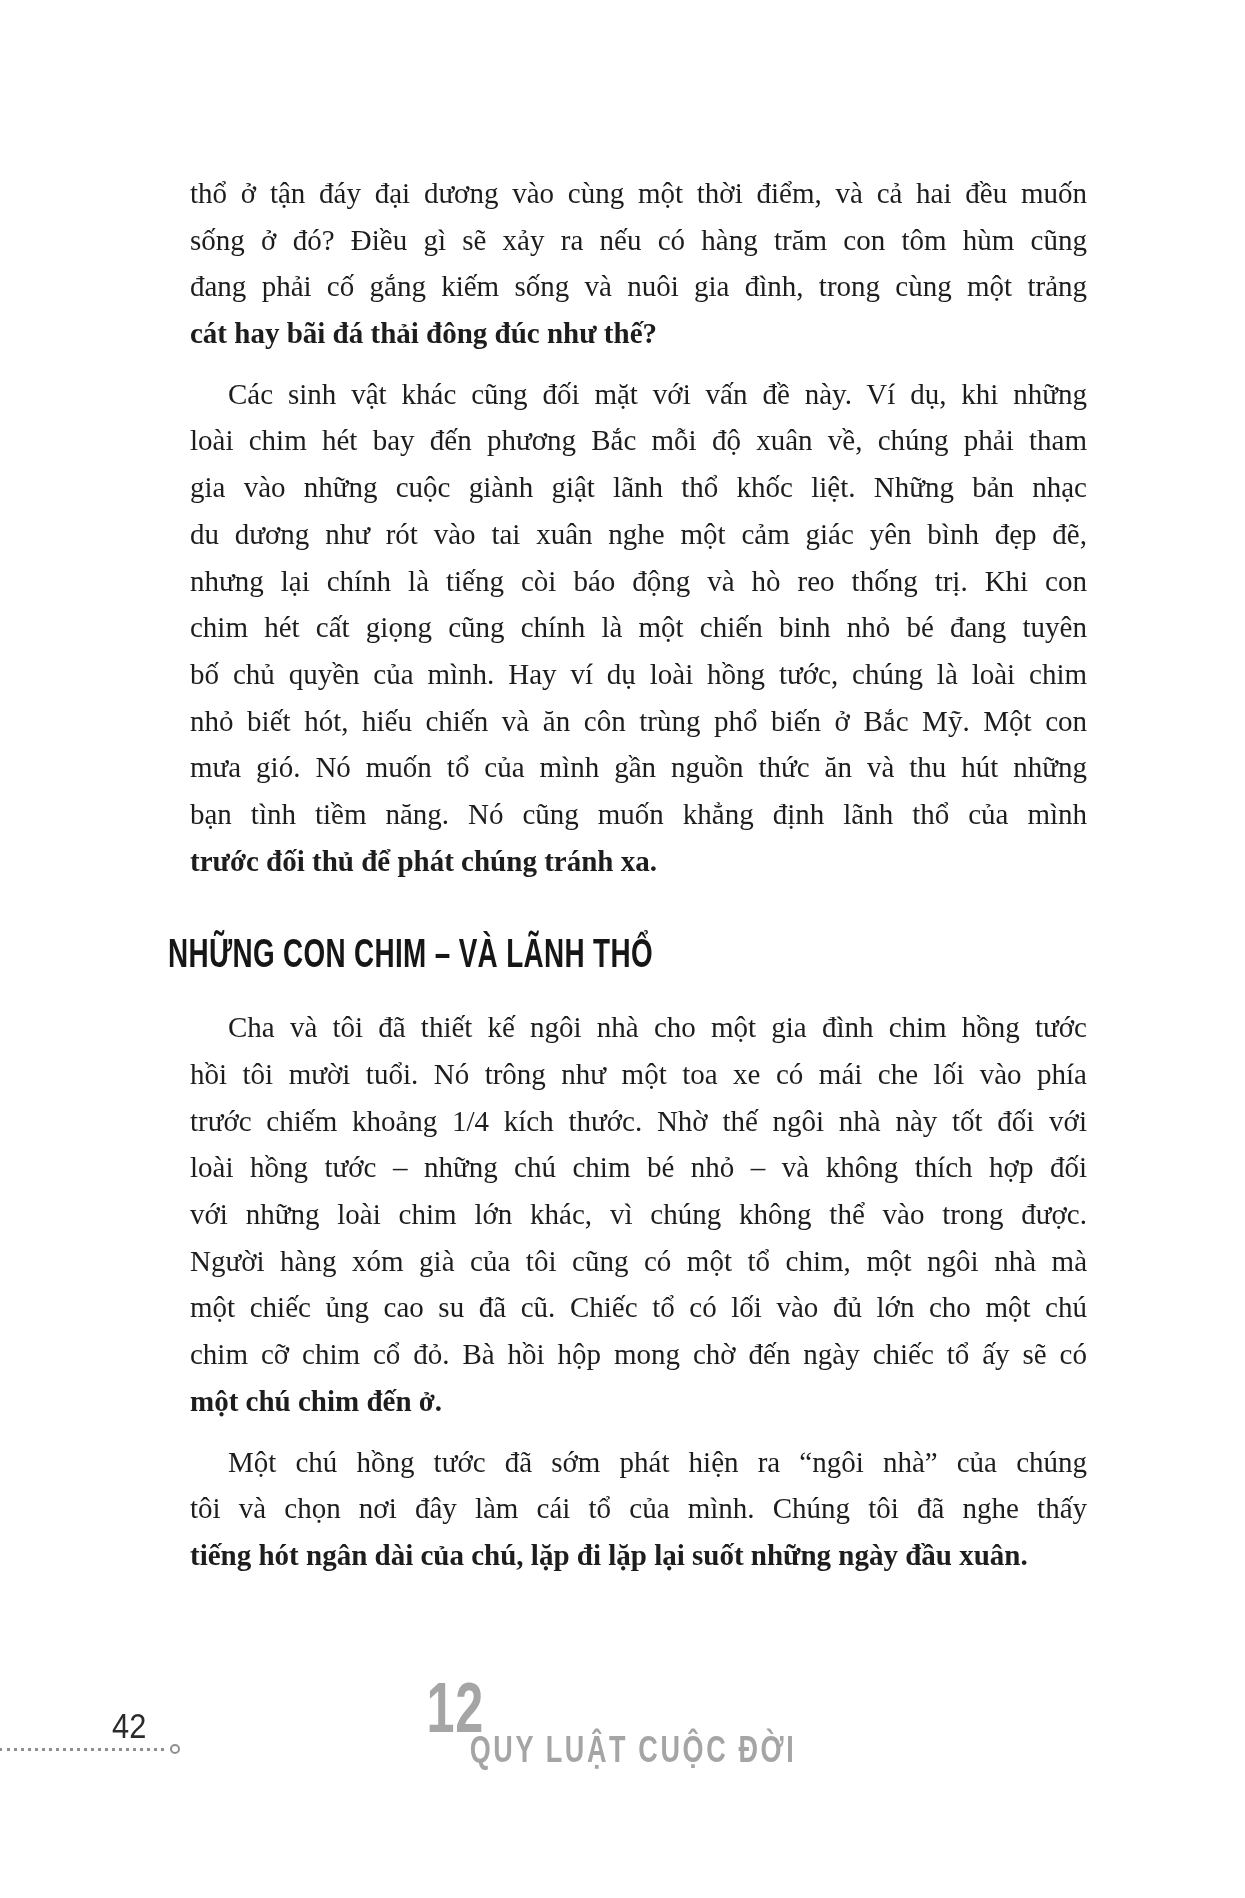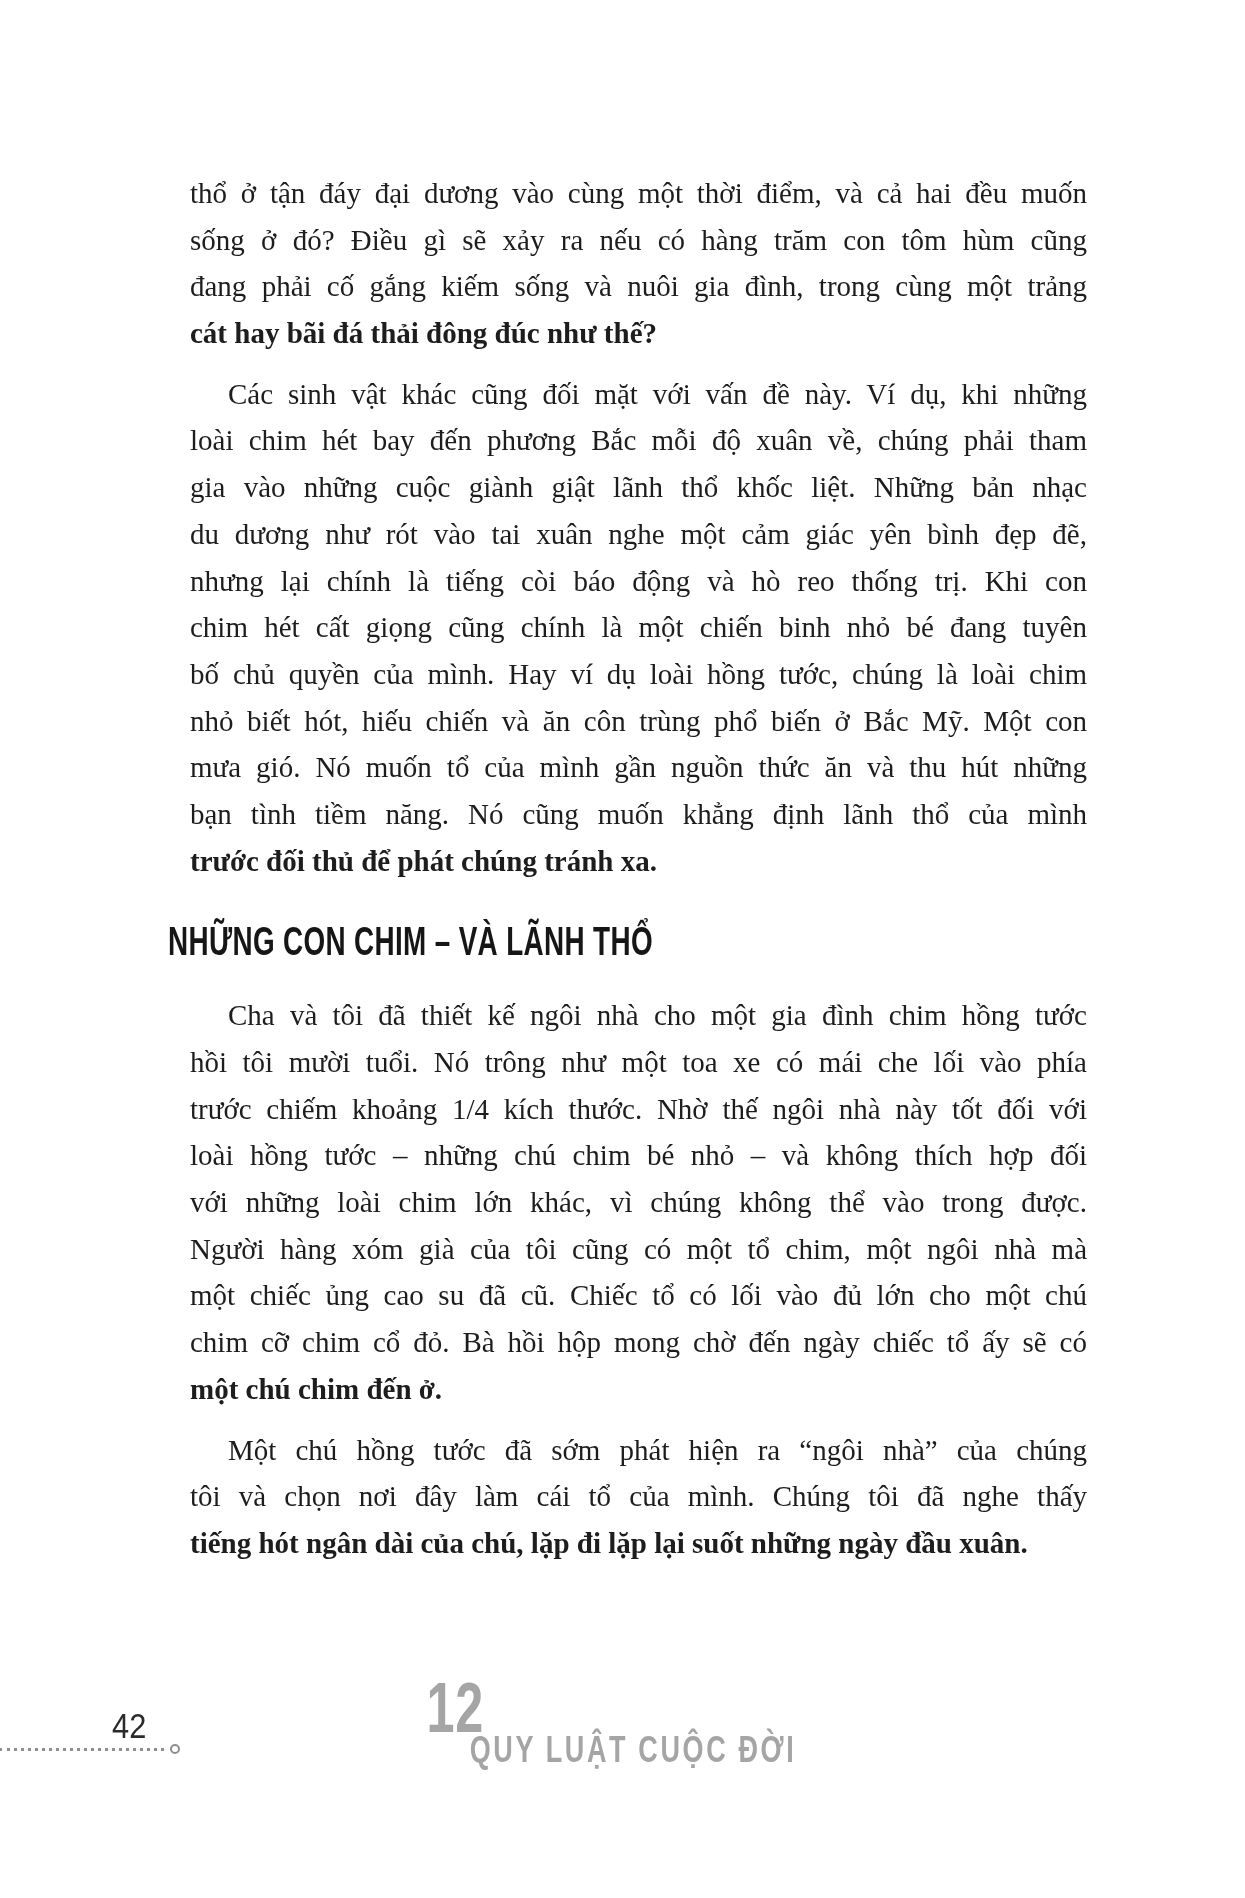--- a/index.html
+++ b/index.html
@@ -25,21 +25,21 @@
     overflow:hidden;
     text-align:justify;
     text-align-last:justify;
     text-justify:inter-word;
     white-space:normal;
     margin-left:22px;
   }
   .text-line.last { text-align-last:left;font-weight:bold; }
   .text-line.indent { text-indent:38px; }
   .heading {
-    margin-top:34px;
+    margin-top:46px;
     margin-bottom:28px;
     height:46px; line-height:46px;
     white-space:nowrap;
   }
   .heading .condense {
     display:inline-block;
     transform:scaleX(0.68);
     transform-origin:0 50%;
     font-family:"Liberation Sans", sans-serif;
     font-weight:bold;

